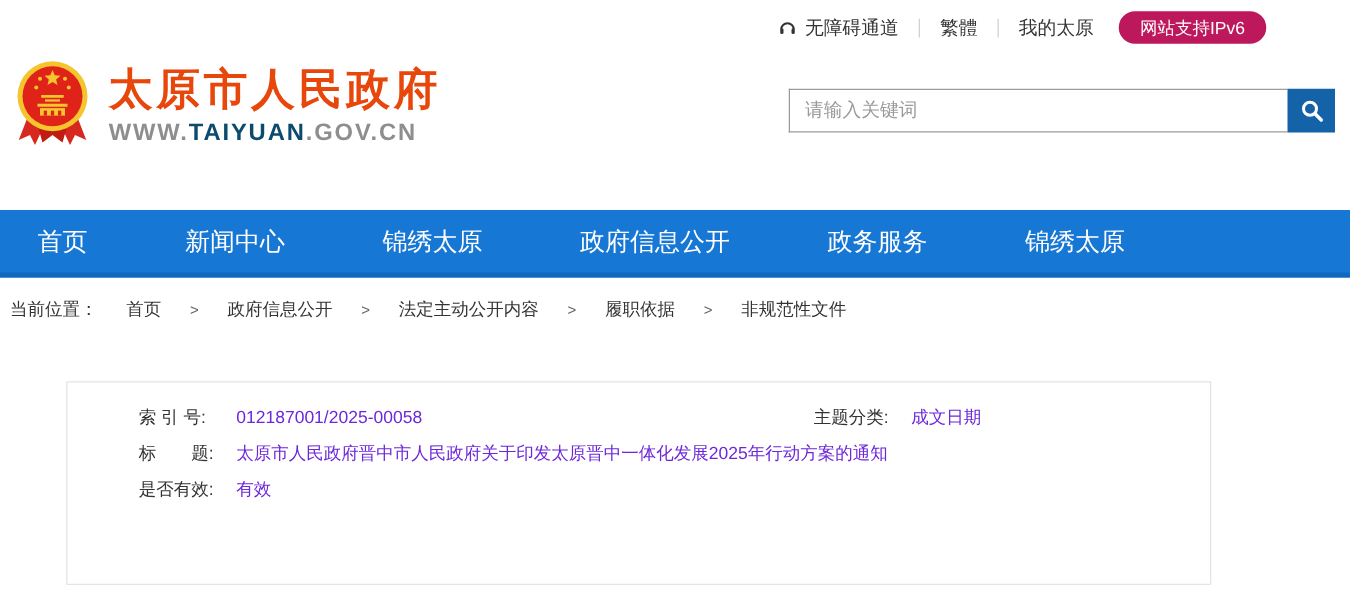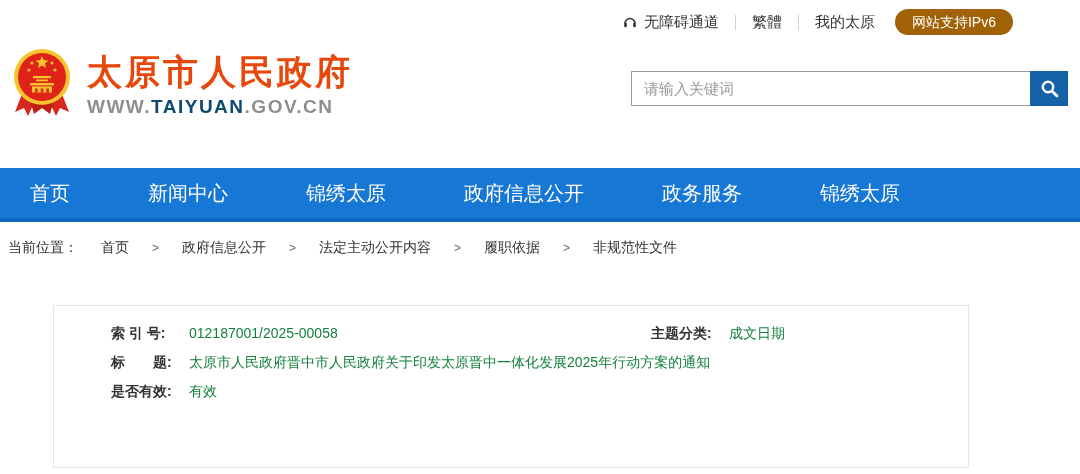--- a/index.html
+++ b/index.html
@@ -8,21 +8,21 @@
     position:relative; background:#ffffff; overflow:hidden;
     font-family:"Liberation Sans","DejaVu Sans",sans-serif; color:#333;
   }
   a { text-decoration:none; color:inherit; cursor:pointer; }
 
   
   .topbar { position:absolute; top:9px; right:67px; height:26px;
             display:flex; align-items:center; font-size:15px; color:#333; }
   .tb-link { display:flex; align-items:center; gap:6px; white-space:nowrap; }
   .tb-sep { width:1px; height:15px; background:#d0d0d0; margin:0 16px; }
-  .ipv6-pill { margin-left:20px; background:#a16207; color:#fff; font-size:14px;
+  .ipv6-pill { margin-left:20px; background:#be185d; color:#fff; font-size:14px;
                line-height:1; padding:6px 17px; border-radius:14px; white-space:nowrap; }
 
   
   .logo { position:absolute; left:12px; top:46px; display:flex; align-items:center; }
   .emblem { width:60px; height:74px; display:block; }
   .logo-text { margin-left:15px; padding-top:6px; }
   .logo-title { font-size:35px; font-weight:700; color:#e8470b; letter-spacing:3px; line-height:1.05; }
   .logo-url { margin-top:6px; font-size:19px; font-weight:700; color:#8e8e8e; letter-spacing:1.5px; }
   .logo-url .domain { color:#0c4a6e; }
 
@@ -47,23 +47,23 @@
   .bc-sep { color:#666; font-size:12px; }
 
   
   .info-panel { position:absolute; left:53px; top:305px; width:916px; height:163px;
                 border:1px solid #e4e4e4; padding:13px 0 0 57px; background:#fff; }
   .info-row { display:flex; align-items:center; height:29px; }
   .cell { display:flex; align-items:baseline; }
   .cell-left { width:540px; }
   .cell-left.wide { width:auto; flex:1; }
   .cell-right { flex:1; }
-  .info-label { display:inline-block; width:72px; font-size:14px; font-weight:700;
+  .info-label { display:inline-block; width:72px; font-size:14px; font-weight:400;
                 color:#333; white-space:pre; }
-  .info-value { font-size:14px; color:#15803d; margin-left:6px; white-space:nowrap; }
+  .info-value { font-size:14px; color:#6d28d9; margin-left:6px; white-space:nowrap; }
 </style>
 </head>
 <body>
 
 <div class="topbar">
   <a class="tb-link">
     <span style="display:flex;">
       <svg width="16" height="16" viewBox="0 0 16 16">
         <path d="M3 9.5 a5 5 0 0 1 10 0" fill="none" stroke="#333" stroke-width="1.6"></path>
         <rect x="2.2" y="8.6" width="2.6" height="4.6" rx="1.2" fill="#333"></rect>

